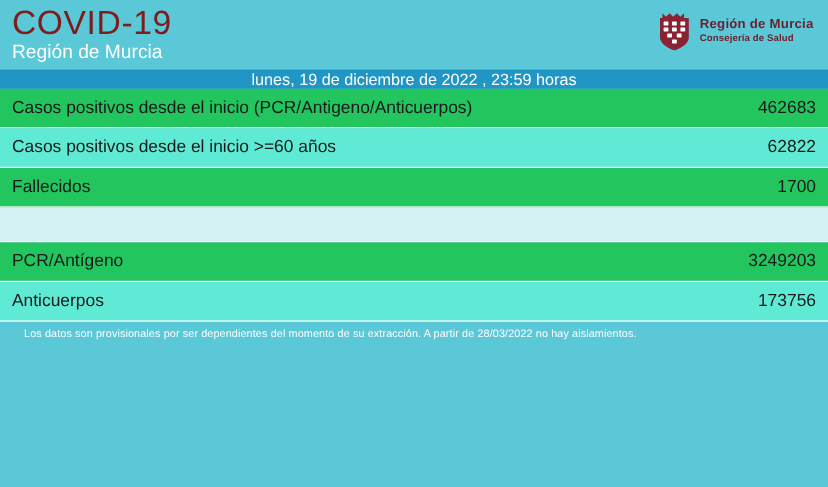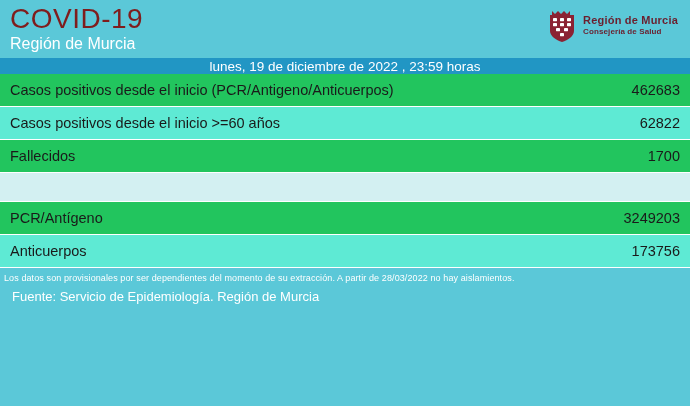--- a/index.html
+++ b/index.html
@@ -117,21 +117,21 @@
     white-space: nowrap;
   }
   .spacer-row {
     height: 28px;
     background: #d3f0f2;
     border-bottom: 1px solid #ffffff;
   }
 
   
   .footnote {
-    padding: 5px 0 0 4px;
+    padding: 5px 0 0 20px;
     color: #ffffff;
     font-size: 9px;
     letter-spacing: 0.1px;
   }
   .source {
     padding: 6px 0 0 12px;
     color: #ffffff;
     font-size: 13px;
   }
 </style>
@@ -200,15 +200,14 @@
     </div>
 
     <div class="row alt">
       <span class="label">Anticuerpos</span>
       <span class="value">173756</span>
     </div>
 
   </div>
 
   <div class="footnote">Los datos son provisionales por ser dependientes del momento de su extracción. A partir de 28/03/2022 no hay aislamientos.</div>
-  <div class="source">Fuente: Servicio de Epidemiología.  Región de Murcia</div>
 
 </div>
 
 </body></html>

